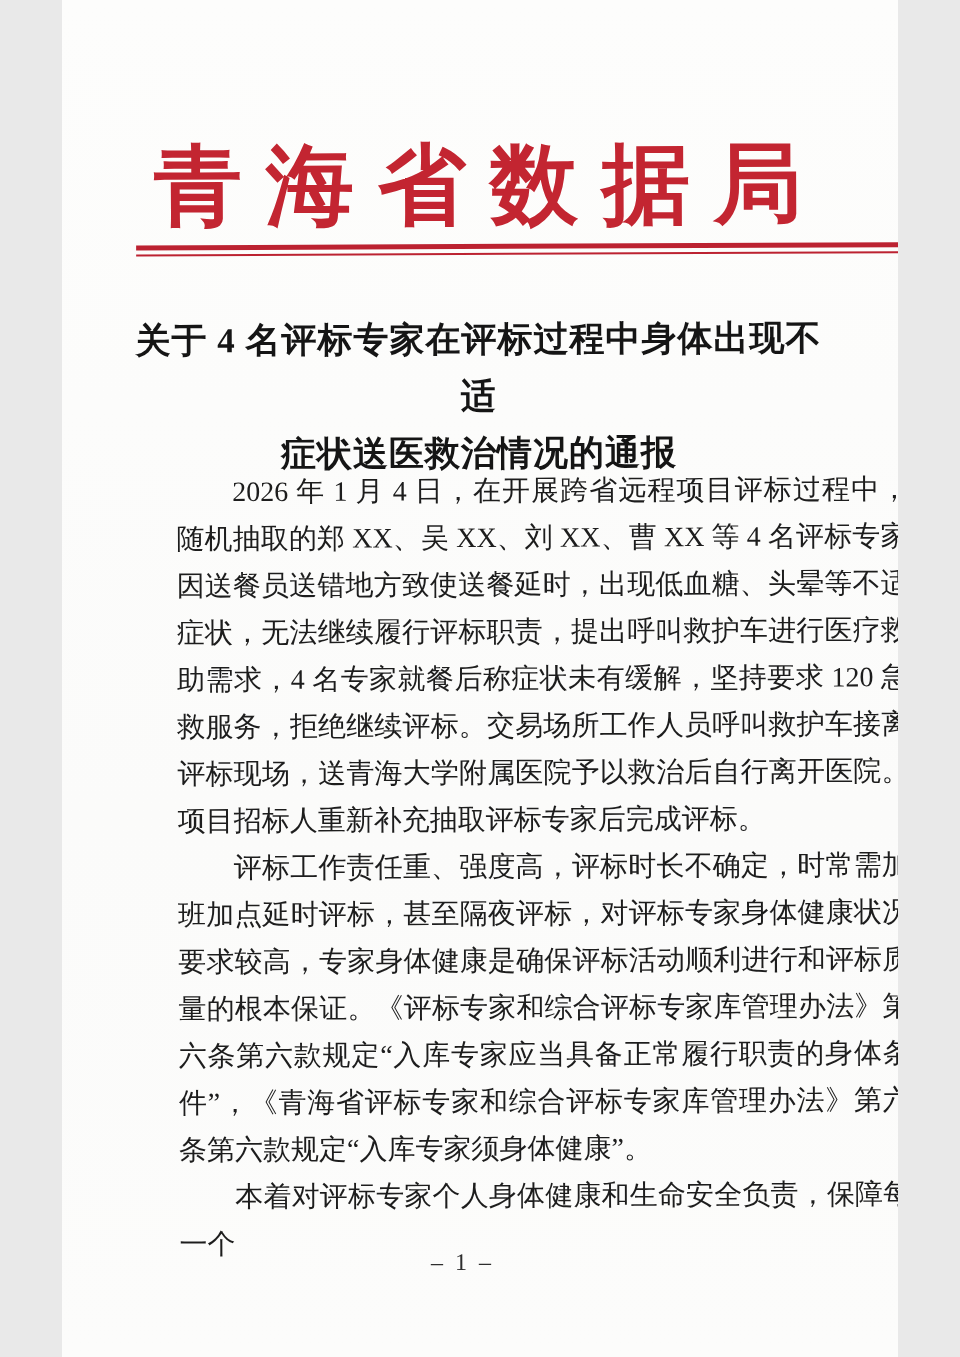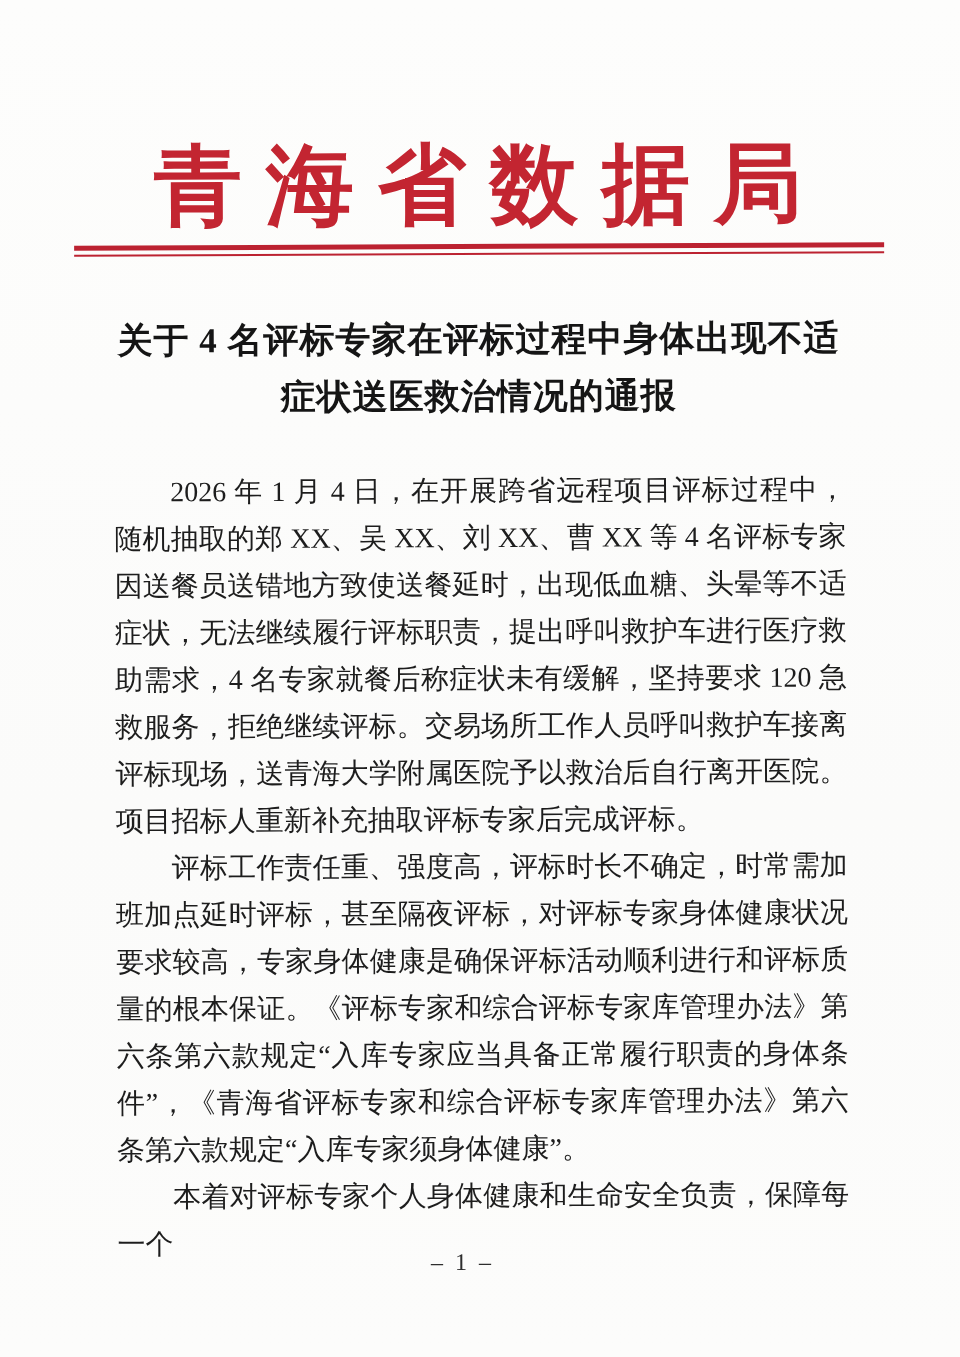--- a/index.html
+++ b/index.html
@@ -2,21 +2,21 @@
 <html><head>
 <meta charset="utf-8">
 <style>
   html, body {
     margin: 0;
     padding: 0;
     background: #e9e9e9;
   }
   .page {
     position: relative;
-    width: 960px;
+    width: 836px;
     height: 1357px;
     margin: 0 auto;
     background: linear-gradient(180deg, #fdfdfc 0%, #fbfbfa 60%, #fcfcfb 100%);
     overflow: hidden;
     font-family: "Liberation Serif", "DejaVu Serif", serif;
     color: #1b1b1b;
   }
   
   .scan {
     position: absolute;

